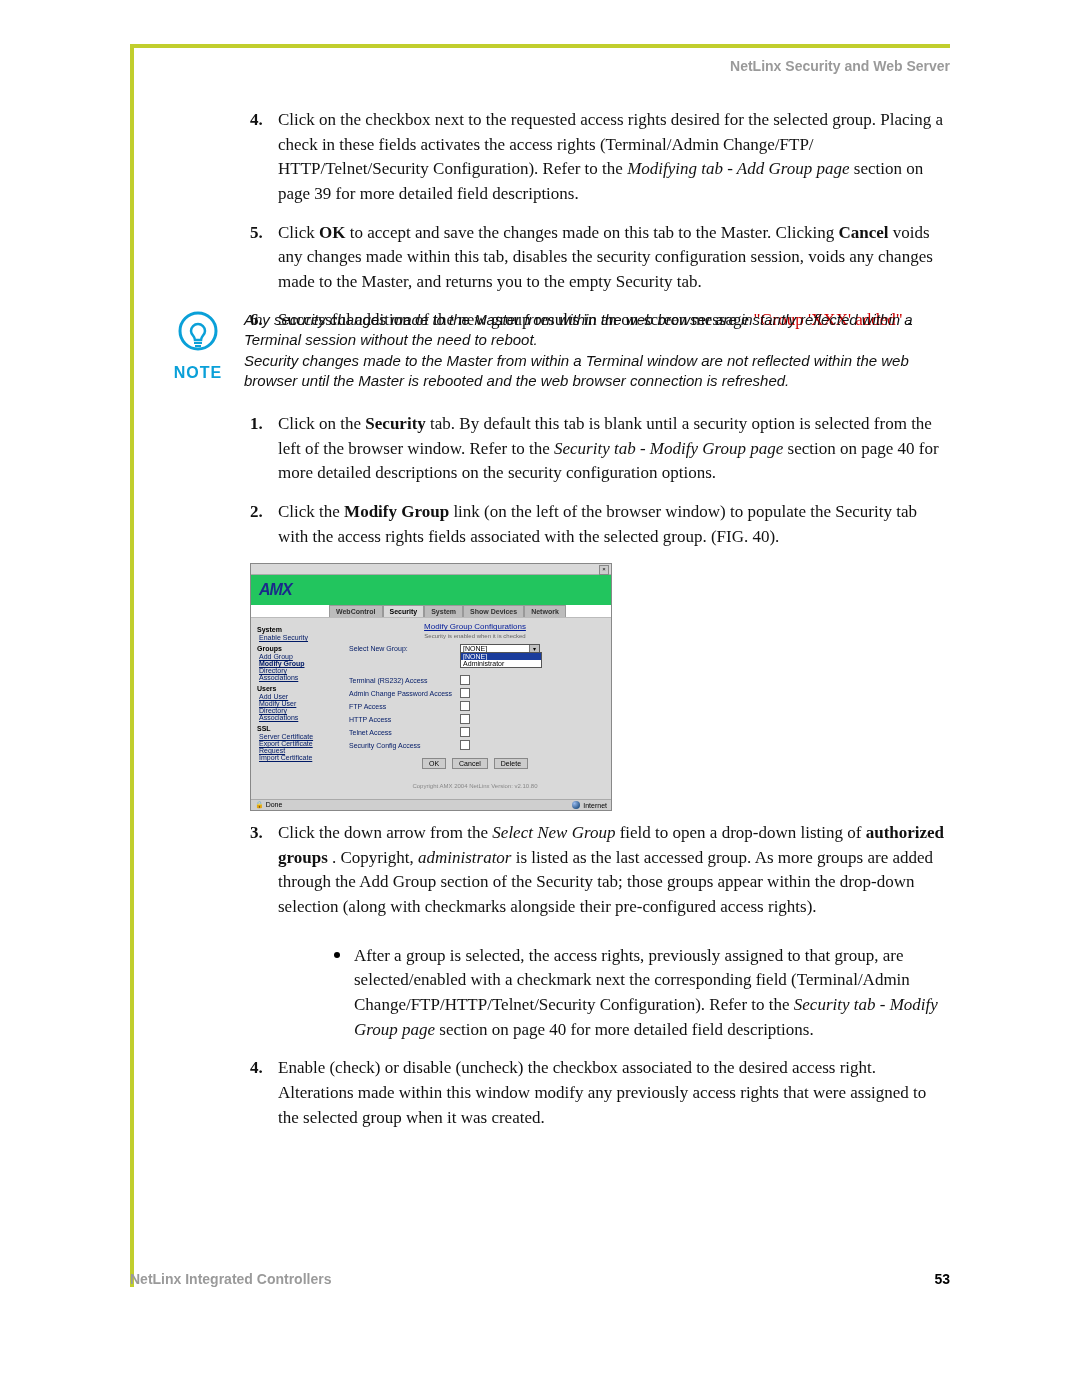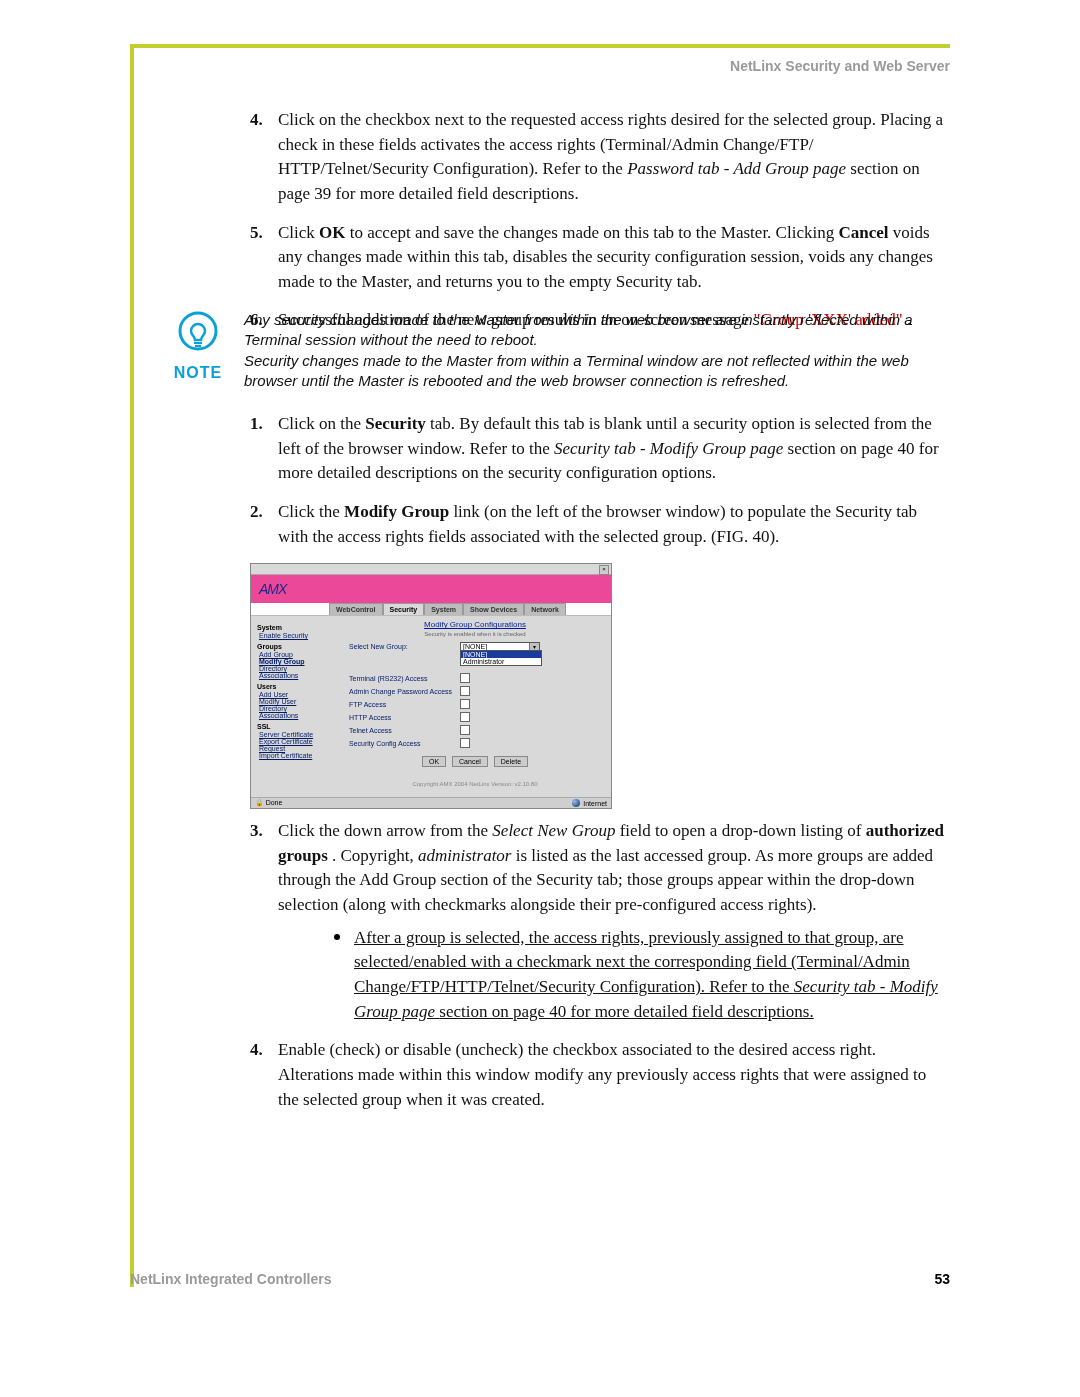--- a/index.html
+++ b/index.html
@@ -105,24 +105,23 @@
   .subhead {
     font-family: Arial, Helvetica, sans-serif;
     font-style: italic;
     font-weight: bold;
     color: #8a004a;
     font-size: 18px;
     margin-top: 22px;
     margin-bottom: 10px;
   }
   .bullets {
-    margin: 8px 0 14px 0;
+    margin: 24px 0 14px 0;
     padding-left: 56px;
     list-style: none;
-    text-decoration: underline;
   }
   .bullets li {
     position: relative;
     padding-left: 20px;
     margin-bottom: 10px;
   }
   .bullets li::before {
     content: "";
     position: absolute;
     left: 0; top: 8px;
@@ -150,27 +149,27 @@
     position: absolute; right: 2px; top: 1px;
     width: 8px; height: 8px;
     border: 1px solid #888;
     background: #ccc;
     text-align: center;
     line-height: 7px;
     font-size: 6px;
   }
   .logo {
     font-family: Arial, sans-serif;
-    font-weight: 400;
+    font-weight: 700;
     font-style: italic;
     color: #1a2a8a;
-    font-size: 14px;
+    font-size: 16px;
     padding: 6px 8px;
     letter-spacing: -1px;
-    background: #ec4899;
+    background: #22c55e;
   }
   .tabs {
     display: flex;
     gap: 0;
     padding-left: 78px;
     background: #fff;
   }
   .tabs .tab {
     padding: 2px 6px;
     border: 1px solid #999;
@@ -304,21 +303,21 @@
   <div class="side-rule"></div>
 
   <div class="header-right">NetLinx Security and Web Server</div>
 
   <div class="content">
     <ol class="main">
       <li>
         <span class="num">4.</span>
         <span>
           <span>Click on the checkbox next to the requested access rights desired for the selected group. Placing a check in these fields activates the access rights (Terminal/Admin Change/FTP/ HTTP/Telnet/Security Configuration). Refer to the </span>
-          <span class="emph">Password tab - Add Group page</span>
+          <span class="emph">Modifying tab - Add Group page</span>
           <span> section on page 39 for more detailed field descriptions.</span>
         </span>
       </li>
       <li>
         <span class="num">5.</span>
         <span>
           <span>Click </span>
           <span class="bold">OK</span>
           <span> to accept and save the changes made on this tab to the Master. Clicking </span>
           <span class="bold">Cancel</span>

